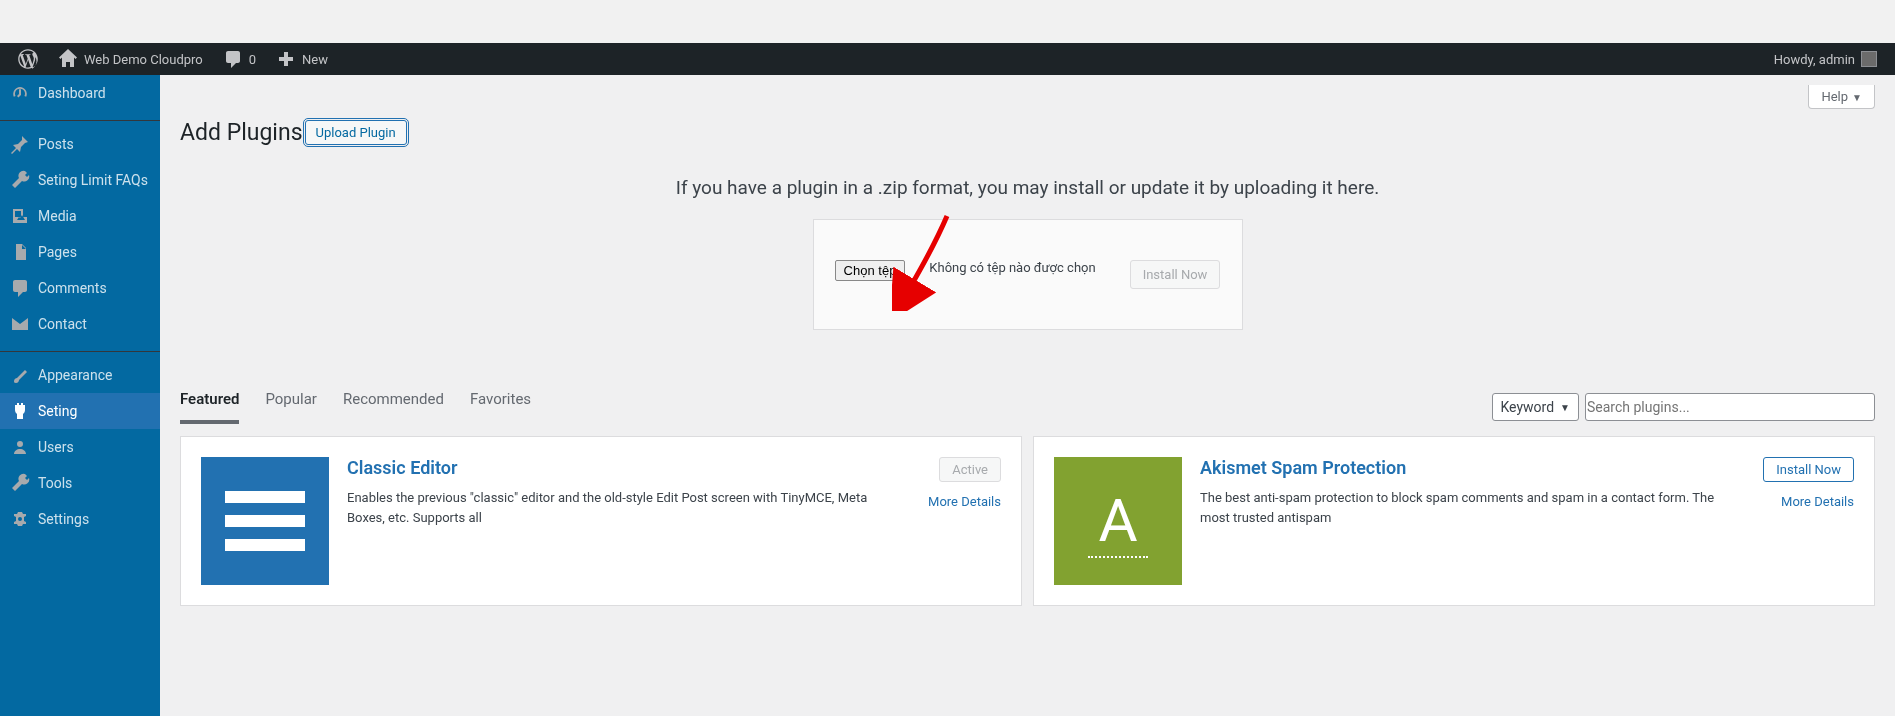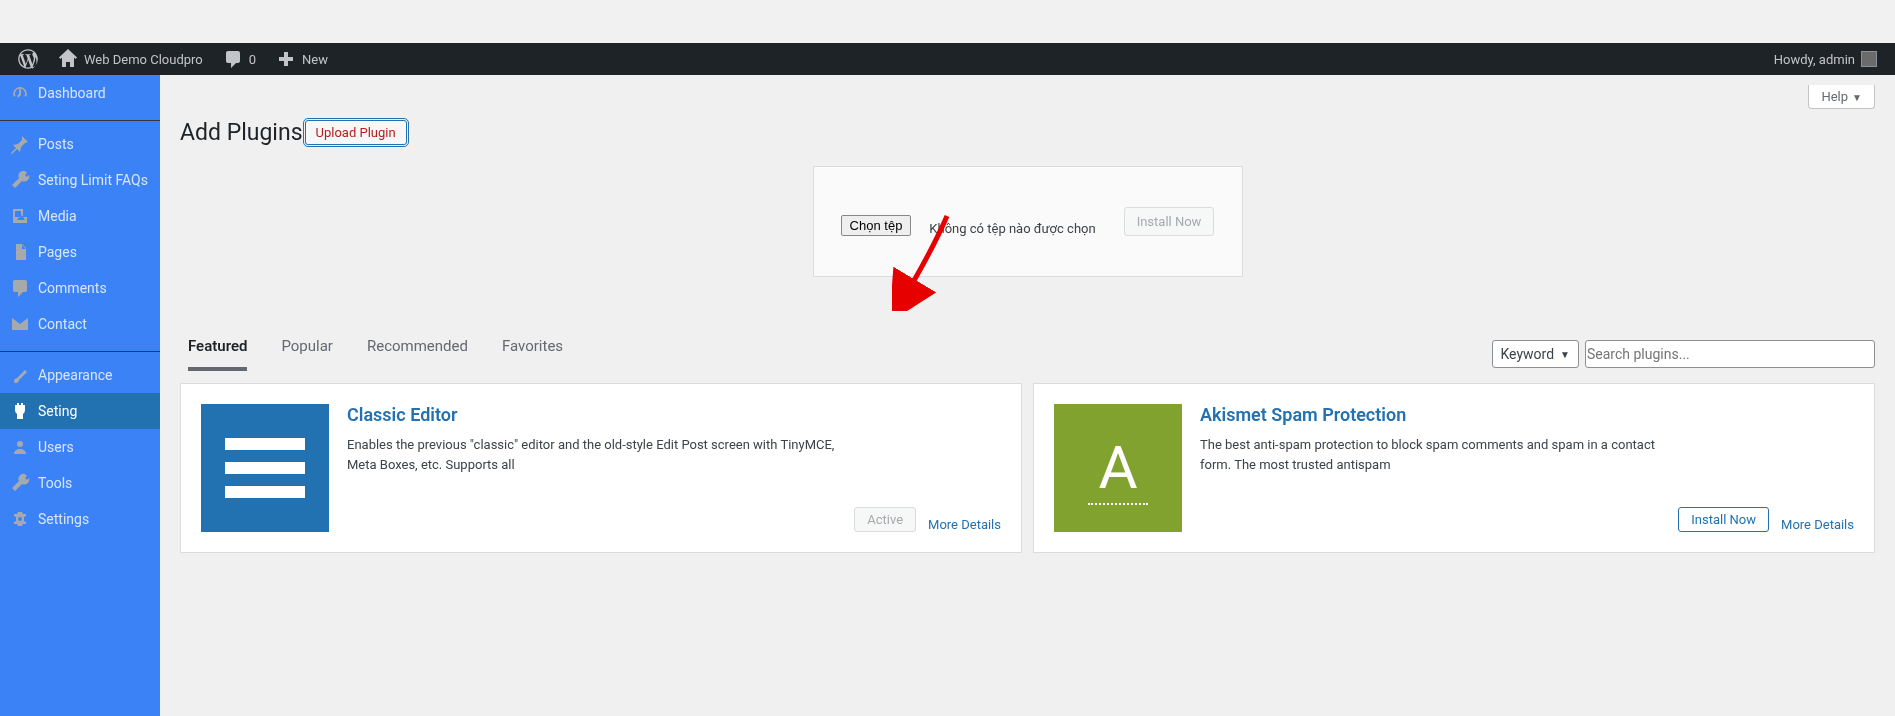--- a/index.html
+++ b/index.html
@@ -10,69 +10,69 @@
 .admin-bar { height:32px; background:#1d2327; color:#c3c4c7; display:flex; align-items:center; font-size:13px; padding:12px 8px; justify-content:space-between;margin-top:43px; }
 .admin-bar-left, .admin-bar-right { display:flex; align-items:center; gap:0; }
 .admin-bar-item { display:flex; align-items:center; gap:6px; padding:0 10px; height:32px; cursor:pointer; }
 .admin-bar svg { width:20px; height:20px; fill:#c3c4c7; }
 .admin-bar .ab-label { font-size:13px; }
 .avatar-box { width:16px; height:16px; background:#6b6b6b; border:1px solid #8c8f94; }
 
 .body-row { display:flex; flex:1; min-height:0; }
 
 
-.sidebar { width:160px; background:#3b82f6; color:#c3c4c7; font-size:14px; overflow:hidden; }
+.sidebar { width:160px; background:#0369a1; color:#c3c4c7; font-size:14px; overflow:hidden; }
 .menu-item { display:flex; align-items:center; gap:8px; padding:8px 10px; cursor:pointer; color:#ffffffcc; }
 .menu-item svg { width:20px; height:20px; fill:#a7aaad; }
 .menu-item.current { background:#2271b1; color:#fff; position:relative; }
 .menu-item.current svg { fill:#fff; }
 .menu-item.current::after { content:""; position:absolute; right:-8px; top:50%; transform:translateY(-50%); border:8px solid transparent; border-right-color:#f1f1f1; }
 .submenu { background:#2c3338; }
 .submenu-item { padding:6px 12px 6px 14px; font-size:13px; color:#c3c4c7cc; cursor:pointer; }
 .submenu-item.current { color:#fff; font-weight:600; }
 .menu-sep { height:5px; border-bottom:1px solid #32373c; margin:5px 0; }
 
 
 .content { flex:1; background:#f0f0f1; overflow-y:auto; padding:0 20px 40px 20px; position:relative; }
 .screen-meta { text-align:right; padding-top:10px; }
 .help-tab { display:inline-block; background:#fff; border:1px solid #c3c4c7; border-top:none; border-radius:0 0 4px 4px; padding:4px 12px; font-size:13px; color:#646970; cursor:pointer; }
 .help-tab .tri { font-size:10px; margin-left:4px; }
 
 .page-header { display:flex; align-items:center; gap:2px; margin:10px 0 20px 0; }
 .page-header h1 { font-size:23px; font-weight:400; color:#1d2327; }
-.upload-btn { border:1px solid #2271b1; color:#b91c1c; background:#f6f7f7; padding:4px 10px; font-size:13px; cursor:pointer; border-radius:3px; }
+.upload-btn { border:1px solid #2271b1; color:#0369a1; background:#f6f7f7; padding:4px 10px; font-size:13px; cursor:pointer; border-radius:3px; }
 .upload-btn.focused { outline:1px solid #2271b1; outline-offset:1px; }
 
 .upload-instruction { text-align:center; margin:30px auto 20px; font-size:19px; color:#3c434a; }
-.upload-box { width:430px; margin:0 auto 60px auto; background:#fafafa; border:1px solid #dcdcde; padding:40px 20px; text-align:center; display:flex; align-items:flex-end; justify-content:center; gap:18px; position:relative; }
+.upload-box { width:430px; margin:0 auto 60px auto; background:#fafafa; border:1px solid #dcdcde; padding:40px 20px; text-align:center; display:flex; align-items:flex-start; justify-content:center; gap:24px; position:relative; }
 .file-btn { border:1px solid #888; background:#efefef; padding:2px 8px; font-size:13px; font-family:Arial; border-radius:2px; cursor:pointer; }
 .file-label { font-size:13px; color:#3c434a; }
 .install-now { border:1px solid #dcdcde; background:#f6f7f7; padding:6px 12px; color:#a7aaad; font-size:13px; border-radius:3px; cursor:default; }
 
 .filter-row { display:flex; align-items:center; justify-content:space-between; margin-bottom:12px; }
 .filter-tabs { display:flex; gap:26px; font-size:15px; }
-.filter-tab { color:#646970; cursor:pointer; padding-bottom:12px;margin-left:8px; }
+.filter-tab { color:#646970; cursor:pointer; padding-bottom:12px; }
 .filter-tab.active { color:#1d2327; font-weight:600; border-bottom:4px solid #646970; }
 .search-group { display:flex; gap:6px; }
 .keyword-select { border:1px solid #8c8f94; background:#fff; padding:4px 8px; font-size:14px; border-radius:3px; display:flex; align-items:center; gap:6px; cursor:pointer; }
 .search-input { width:290px; border:1px solid #8c8f94; padding:5px 1px; font-size:14px; border-radius:3px; }
 
 .intro-text { font-size:13px; color:#3c434a; margin-bottom:18px; }
 .intro-text a { color:#2271b1; text-decoration:underline; }
 
 .plugin-grid { display:flex; gap:11px; }
 .plugin-card { flex:1; background:#fff; border:1px solid #dcdcde; padding:20px; display:flex; gap:18px; position:relative; }
 .plugin-thumb { width:128px; height:128px; flex-shrink:0; display:flex; align-items:center; justify-content:center; }
 .thumb-classic { background:#2271b1; display:flex; flex-direction:column; gap:12px; align-items:center; justify-content:center; width:100%; height:100%; }
 .thumb-classic .bar { width:80px; height:12px; background:#fff; }
 .thumb-akismet { background:#82a230; display:flex; align-items:center; justify-content:center; color:#fff; font-size:60px; font-family:serif; width:100%; height:100%; }
 .plugin-info { flex:1; }
 .plugin-info h3 { color:#2271b1; font-size:18px; font-weight:600; margin-bottom:10px; }
 .plugin-info p { font-size:13px; color:#3c434a; line-height:1.5; }
-.plugin-actions { display:flex; flex-direction:row; align-items:flex-end; gap:12px; min-width:100px; }
+.plugin-actions { display:flex; flex-direction:column; align-items:flex-end; gap:12px; min-width:100px; }
 .btn-outline { border:1px solid #2271b1; color:#2271b1; background:#fff; padding:4px 12px; font-size:13px; border-radius:3px; cursor:pointer; }
 .btn-disabled { border:1px solid #dcdcde; color:#a7aaad; background:#f6f7f7; padding:4px 12px; font-size:13px; border-radius:3px; }
 .more-link { color:#2271b1; font-size:13px; cursor:pointer; }
 
 
 .arrow-annot { position:absolute; left:732px; top:136px; pointer-events:none; }
 </style>
 </head>
 <body>
 
@@ -196,20 +196,21 @@
         <span class="help-tab">
           <span>Help</span><span class="tri">▼</span>
         </span>
       </div>
 
       <div class="page-header">
         <h1>Add Plugins</h1>
         <button class="upload-btn focused">Upload Plugin</button>
       </div>
 
+      <div class="upload-instruction">If you have a plugin in a .zip format, you may install or update it by uploading it here.</div>
 
       <div class="upload-box">
         <button class="file-btn">Chọn tệp</button>
         <span class="file-label">Không có tệp nào được chọn</span>
         <button class="install-now" style="margin-left:10px;">Install Now</button>
       </div>
 
       <svg class="arrow-annot" width="60" height="100" viewBox="0 0 60 100">
         <defs>
             <marker id="ah" markerWidth="10" markerHeight="10" refX="5" refY="5" orient="auto">

